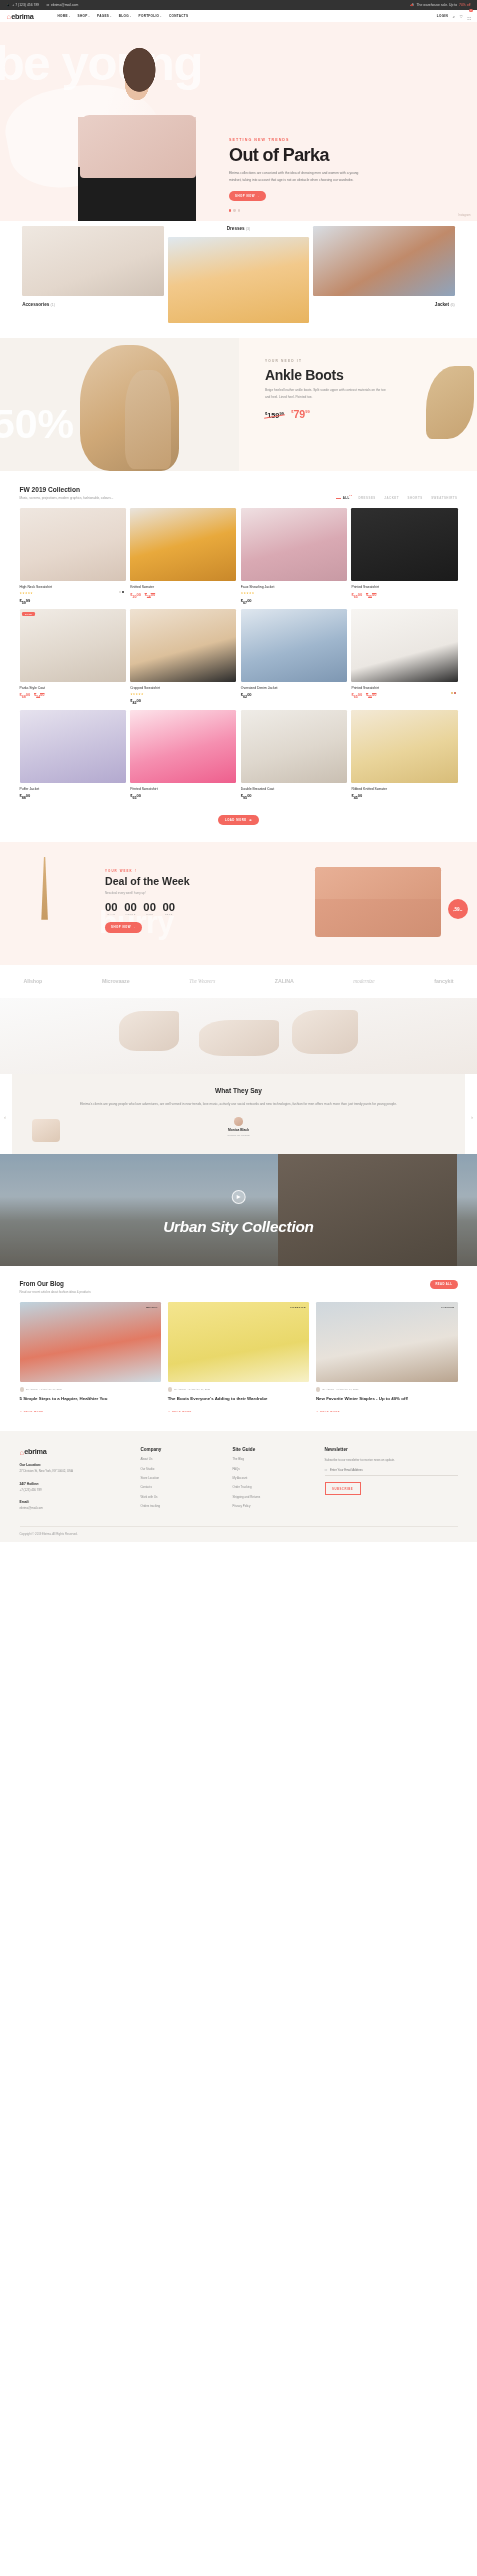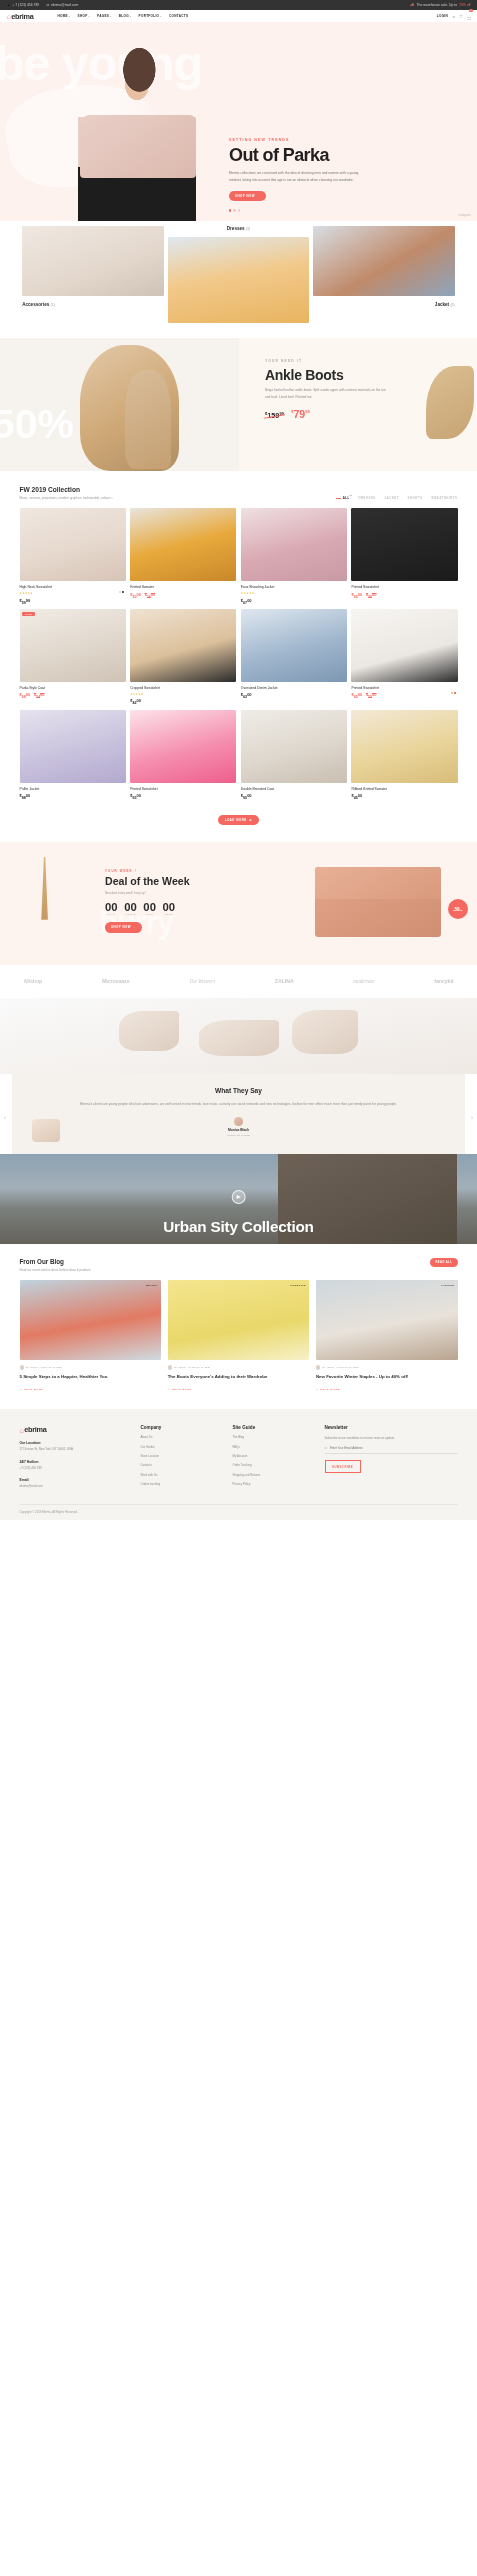--- a/index.html
+++ b/index.html
@@ -163,22 +163,22 @@
   .testi-who { text-align:center; margin-top:9.3px; }
   .testi-av { width:8.6px; height:8.6px; border-radius:50%; background:linear-gradient(150deg,#e3c4b2,#cda58d); margin:0 auto 2.7px; }
   .testi-name { font-size:3.3px; font-weight:700; }
   .testi-role { font-size:2.5px; color:#b0b0b0; margin-top:1.3px; }
   .arrow { position:absolute; top:50%; font-size:6px; color:#bdb7b0; }
   .arrow.l { left:-8px; } .arrow.r { right:-8px; }
   .testi-bag { position:absolute; left:20px; bottom:12px; width:28px; height:22.5px;
     background:linear-gradient(150deg,#f1e3d7,#ddc8b5); border-radius:4px; }
 
   
-  .video { height:90px; position:relative; overflow:hidden;
-    background:linear-gradient(to bottom,#9fb8cb 0%,#b9c9d4 38%,#8a8f8c 60%,#6d6a62 100%); }
+  .video { height:112px; position:relative; overflow:hidden;
+    background:linear-gradient(to bottom,#9fb8cb 0%,#b9c9d4 38%,#8a8f8c 60%,#6d6a62 100%);font-style:italic; }
   .video::after { content:""; position:absolute; inset:0; background:rgba(60,60,60,.18); }
   .vid-figure { position:absolute; right:20px; top:0; width:179px; height:123px;
     background:linear-gradient(160deg,#6e6257,#4e463c); z-index:2; }
   .play { position:absolute; left:50%; top:36px; transform:translateX(-50%); width:14.6px; height:14.6px;
     border-radius:50%; background:rgba(255,255,255,.3); border:0.7px solid rgba(255,255,255,.8);
     display:flex; align-items:center; justify-content:center; z-index:3; }
   .play i { border-left:4px solid #fff; border-top:2.7px solid transparent; border-bottom:2.7px solid transparent; margin-left:1.3px; }
   .vid-title { position:absolute; left:0; right:0; top:64px; text-align:center; color:#fff;
     font-size:15.3px; font-weight:700; letter-spacing:-0.2px; z-index:3; }
 

